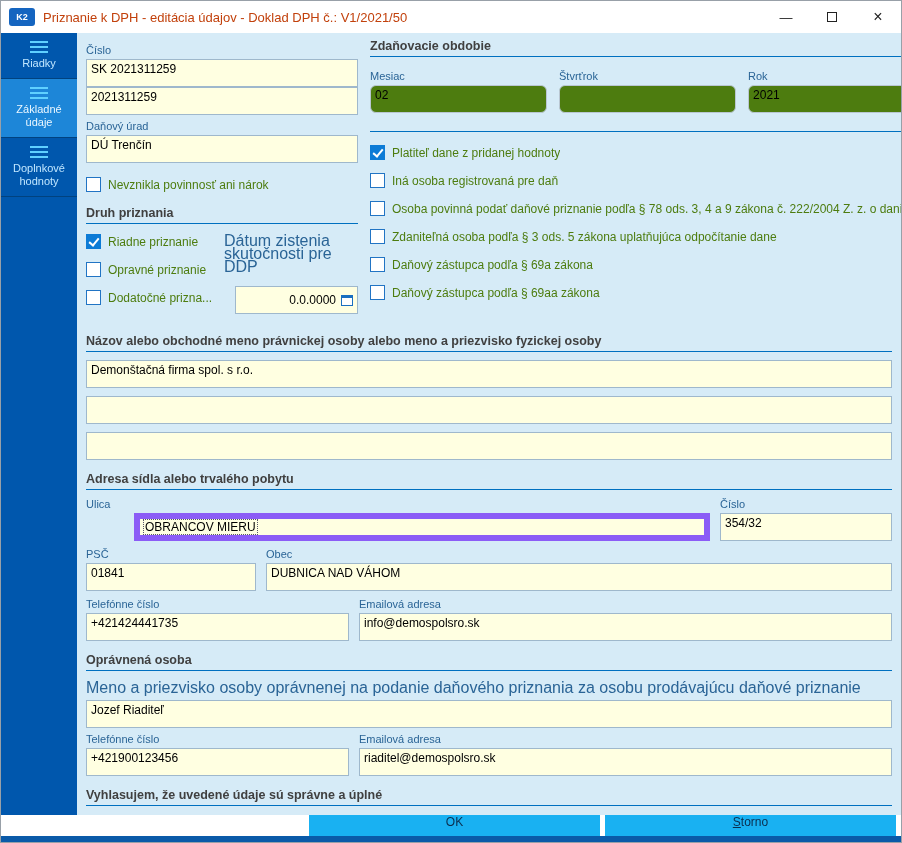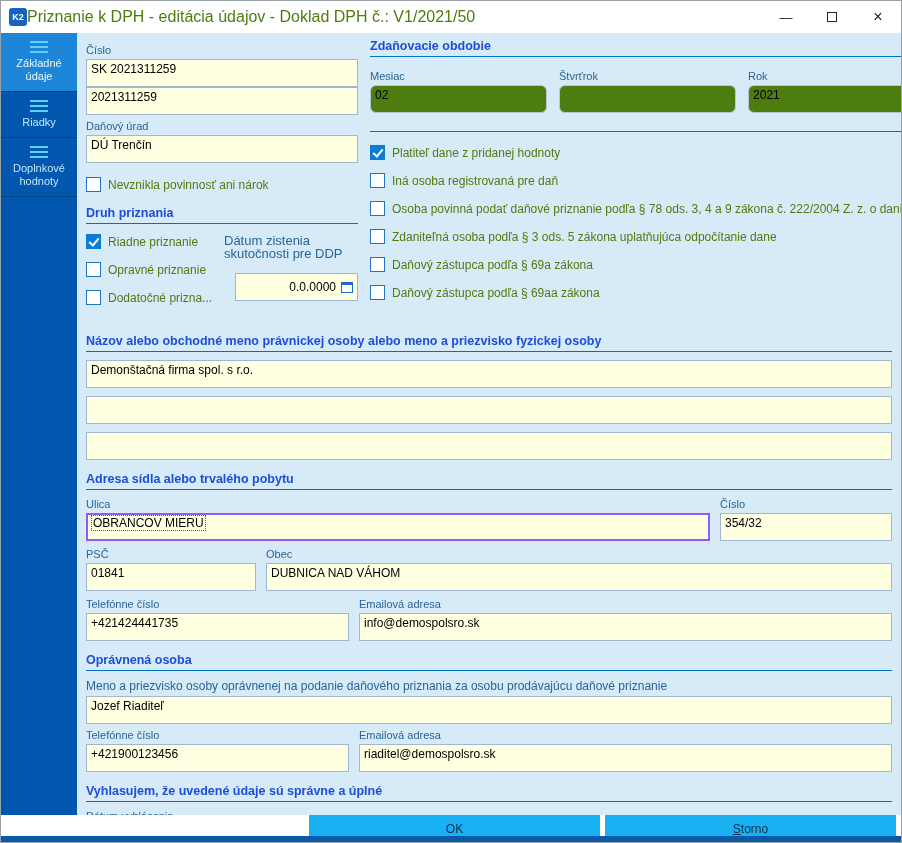--- a/index.html
+++ b/index.html
@@ -3,23 +3,23 @@
 <meta charset="utf-8">
 <style>
   * { margin:0; padding:0; box-sizing:border-box; }
   html,body { width:902px; height:843px; }
   body { font-family:"Liberation Sans", sans-serif; font-size:12px; background:#f0f0f0; }
 
   .window { width:902px; height:843px; border:1px solid #98a0a8; display:flex; flex-direction:column; background:#fff; }
 
   
   .titlebar { height:32px; background:#ffffff; display:flex; align-items:center; padding-left:8px; flex:0 0 32px; }
-  .appicon { width:18px; height:18px; background:#1565c0; color:#fff; font-size:9px; font-weight:bold;
-             display:flex; align-items:center; justify-content:center; border-radius:3px; }
-  .title { font-size:16px; color:#4d7c0f; flex:1; white-space:nowrap; overflow:hidden; }
+  .appicon { width:26px; height:18px; background:#1565c0; color:#fff; font-size:9px; font-weight:bold;
+             display:flex; align-items:center; justify-content:center; border-radius:3px; margin-right:8px; }
+  .title { font-size:13px; color:#c2410c; flex:1; white-space:nowrap; overflow:hidden; }
   .wctrls { display:flex; height:32px; }
   .wc { width:46px; height:32px; display:flex; align-items:center; justify-content:center; font-size:13px; color:#222; cursor:default; }
   .wc-max-box { width:10px; height:10px; border:1px solid #222; display:inline-block; }
   .wc.close { font-size:16px; }
 
   
   .app { flex:1 1 auto; display:flex; overflow:hidden; }
 
   
   .sidebar { width:76px; background:#0057ad; display:flex; flex-direction:column; flex:0 0 76px; }
@@ -27,64 +27,64 @@
                border-bottom:1px solid #01427f; cursor:pointer; }
   .side-item.active { background:#1d86d8; color:#eaf7ff; }
   .menu-icon { display:block; width:18px; height:12px; margin:1px auto 4px;
                border-top:2px solid #5fd0ff; border-bottom:2px solid #5fd0ff; position:relative; }
   .menu-icon::after { content:""; position:absolute; left:0; right:0; top:3px; height:2px; background:#5fd0ff; }
 
   
   .main { flex:1; background:#d6ebf7; padding:6px 9px 0 9px; overflow:hidden; position:relative; }
 
   .sec { border-bottom:1px solid #0070c0; padding-bottom:3px; margin:14px 0 8px; }
-  .sec-t { color:#1d4ed8; font-weight:bold; font-size:12.5px; }
+  .sec-t { color:#404040; font-weight:bold; font-size:12.5px; }
 
   .lbl { display:block; font-size:11px; color:#2a6496; margin:5px 0 3px; }
 
   .inp { height:28px; background:#ffffe1; border:1px solid #9fb8cc; padding:2px 4px; font-size:12px; color:#000;
          white-space:nowrap; overflow:hidden; line-height:14px; }
   .inp.dis { background:#4d7c0f; border-color:#b9c6d2;border-radius:6px; }
-  .inp.focus { border:2px solid #8b5cf6; padding:1px 3px; }
+  .inp.focus { border:6px solid #8b5cf6; padding:1px 3px;margin-left:48px; }
   .sel { border:1px dotted #556; padding:0 1px; }
   .inp.date { display:flex; align-items:center; justify-content:flex-end; gap:5px; }
   .cal { width:12px; height:11px; background:#fff; border:1px solid #1a6fc0; border-top:3px solid #1a6fc0; flex:0 0 12px; }
 
   .cbrow { display:flex; align-items:center; gap:7px; cursor:pointer; }
   .cb { width:15px; height:15px; background:#fff; border:1px solid #2174c4; flex:0 0 15px; position:relative; }
   .cb.checked { background:#0c7bd6; border-color:#0c7bd6; }
   .cb.checked::after { content:""; position:absolute; left:4px; top:1px; width:4px; height:8px;
                        border-right:2px solid #fff; border-bottom:2px solid #fff; transform:rotate(40deg); }
   .cbl { font-size:12px; color:#4d7c0f; white-space:nowrap; overflow:hidden; }
 
   .top-grid { display:grid; grid-template-columns:272px 1fr; column-gap:12px; }
 
   .druh-grid { display:grid; grid-template-columns:134px 1fr; column-gap:4px; margin-top:10px; }
   .druh-opts .cbrow { margin-bottom:13px; }
-  .ddp-lbl { font-size:13px; color:#2a6496; line-height:13px; }
+  .ddp-lbl { font-size:16px; color:#2a6496; line-height:13px; }
   .ddp-input { margin-top:13px; width:123px; margin-left:auto; }
 
   .obd-grid { display:grid; grid-template-columns:1fr 1fr 1fr; column-gap:12px; }
 
   .blue-hr { border:none; border-top:1px solid #0070c0; margin:18px 0 4px; }
   .flags .cbrow { margin-top:13px; }
 
   .stack .inp { margin-bottom:8px; }
 
   .row-2col { display:grid; column-gap:10px; margin-bottom:2px; }
   .cols-ulica { grid-template-columns:1fr 172px; }
   .cols-psc { grid-template-columns:170px 1fr; }
   .cols-tel { grid-template-columns:263px 1fr; }
 
-  .long-lbl { font-size:12px; color:#2a6496; margin:2px 0 3px; white-space:nowrap; overflow:hidden; }
+  .long-lbl { font-size:16px; color:#2a6496; margin:2px 0 3px; white-space:nowrap; overflow:hidden; }
 
   
   .footer { height:21px; flex:0 0 21px; background:#ffffff; display:flex; gap:5px; padding-right:5px; }
   .footer .spacer { width:303px; flex:0 0 303px; }
-  .btn { flex:1; background:#19b1f2; color:#0b2e4f; display:flex; align-items:flex-end; justify-content:center;
+  .btn { flex:1; background:#19b1f2; color:#0b2e4f; display:flex; align-items:flex-start; justify-content:center;
          font-size:12px; cursor:pointer; }
   .btn .u { text-decoration:underline; }
   .strip { height:6px; flex:0 0 6px; background:#0a5aa8; }
 </style>
 </head>
 <body>
 
 <div class="window">
 
   <div class="titlebar">
@@ -95,27 +95,27 @@
       <span class="wc">
           <span class="wc-max-box"></span>
         </span>
       <span class="wc close">×</span>
     </div>
   </div>
 
   <div class="app">
 
     <div class="sidebar">
+      <div class="side-item">
+        <span class="menu-icon"></span>
+        <span>Riadky</span>
+      </div>
       <div class="side-item active">
         <span class="menu-icon"></span>
         <span>Základné údaje</span>
-      </div>
-      <div class="side-item">
-        <span class="menu-icon"></span>
-        <span>Riadky</span>
       </div>
       <div class="side-item">
         <span class="menu-icon"></span>
         <span>Doplnkové hodnoty</span>
       </div>
     </div>
 
     <div class="main">
 
       <div class="top-grid">

